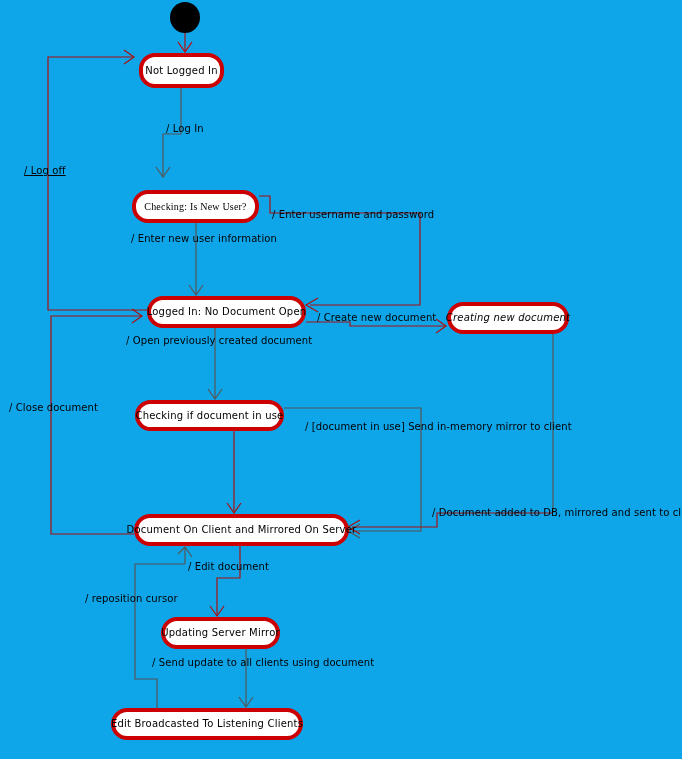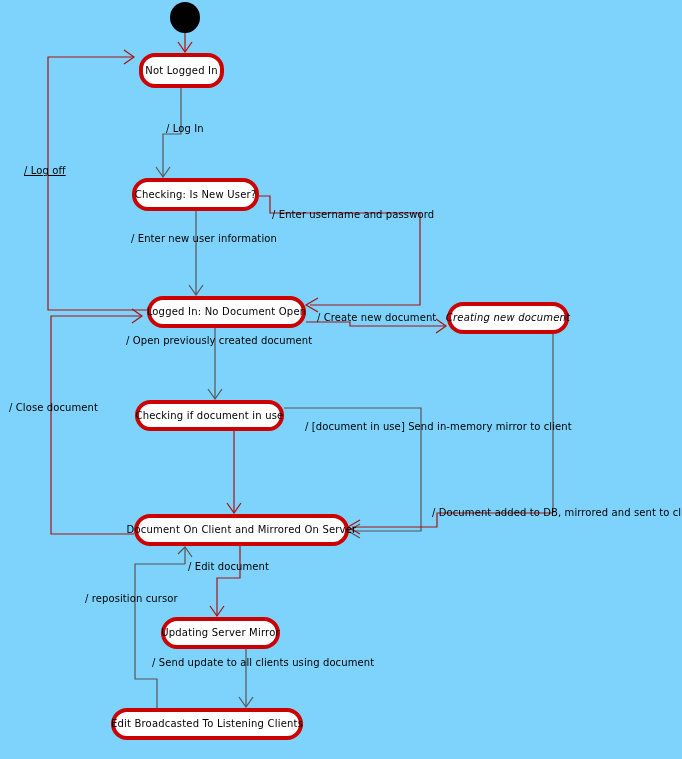--- a/index.html
+++ b/index.html
@@ -5,21 +5,21 @@
 <style>
   html,body{margin:0;padding:0;background:#ffffff;}
   body{
     font-family:"DejaVu Sans", sans-serif;
     -webkit-font-smoothing:none;
   }
   #canvas{
     position:relative;
     width:682px;
     height:759px;
-    background:#7dd3fc;
+    background:#0ea5e9;
     overflow:hidden;
     text-align:right;
   }
   svg#wires{
     position:absolute;
     left:0; top:0;
     width:682px;
     height:759px;
     pointer-events:none;
   }
@@ -106,21 +106,21 @@
       <path d="M185,564 L185,548" stroke="#555555"></path>
     </g>
   </svg>
 
   <div class="initial-node" style="left:170px; top:2px; width:30px; height:31px;"></div>
 
   <div class="state" style="left:139px; top:53px; width:85px; height:35px;">
     <span>Not Logged In</span>
   </div>
 
-  <div class="state" style="left:132px; top:178px; width:127px; height:33px;">
+  <div class="state" style="left:132px; top:190px; width:127px; height:33px;font-family:Liberation Serif, serif;">
     <span>Checking: Is New User?</span>
   </div>
 
   <div class="state" style="left:147px; top:296px; width:159px; height:32px;">
     <span>Logged In: No Document Open</span>
   </div>
 
   <div class="state" style="left:447px; top:302px; width:122px; height:32px;font-style:italic;">
     <span>Creating new document</span>
   </div>

